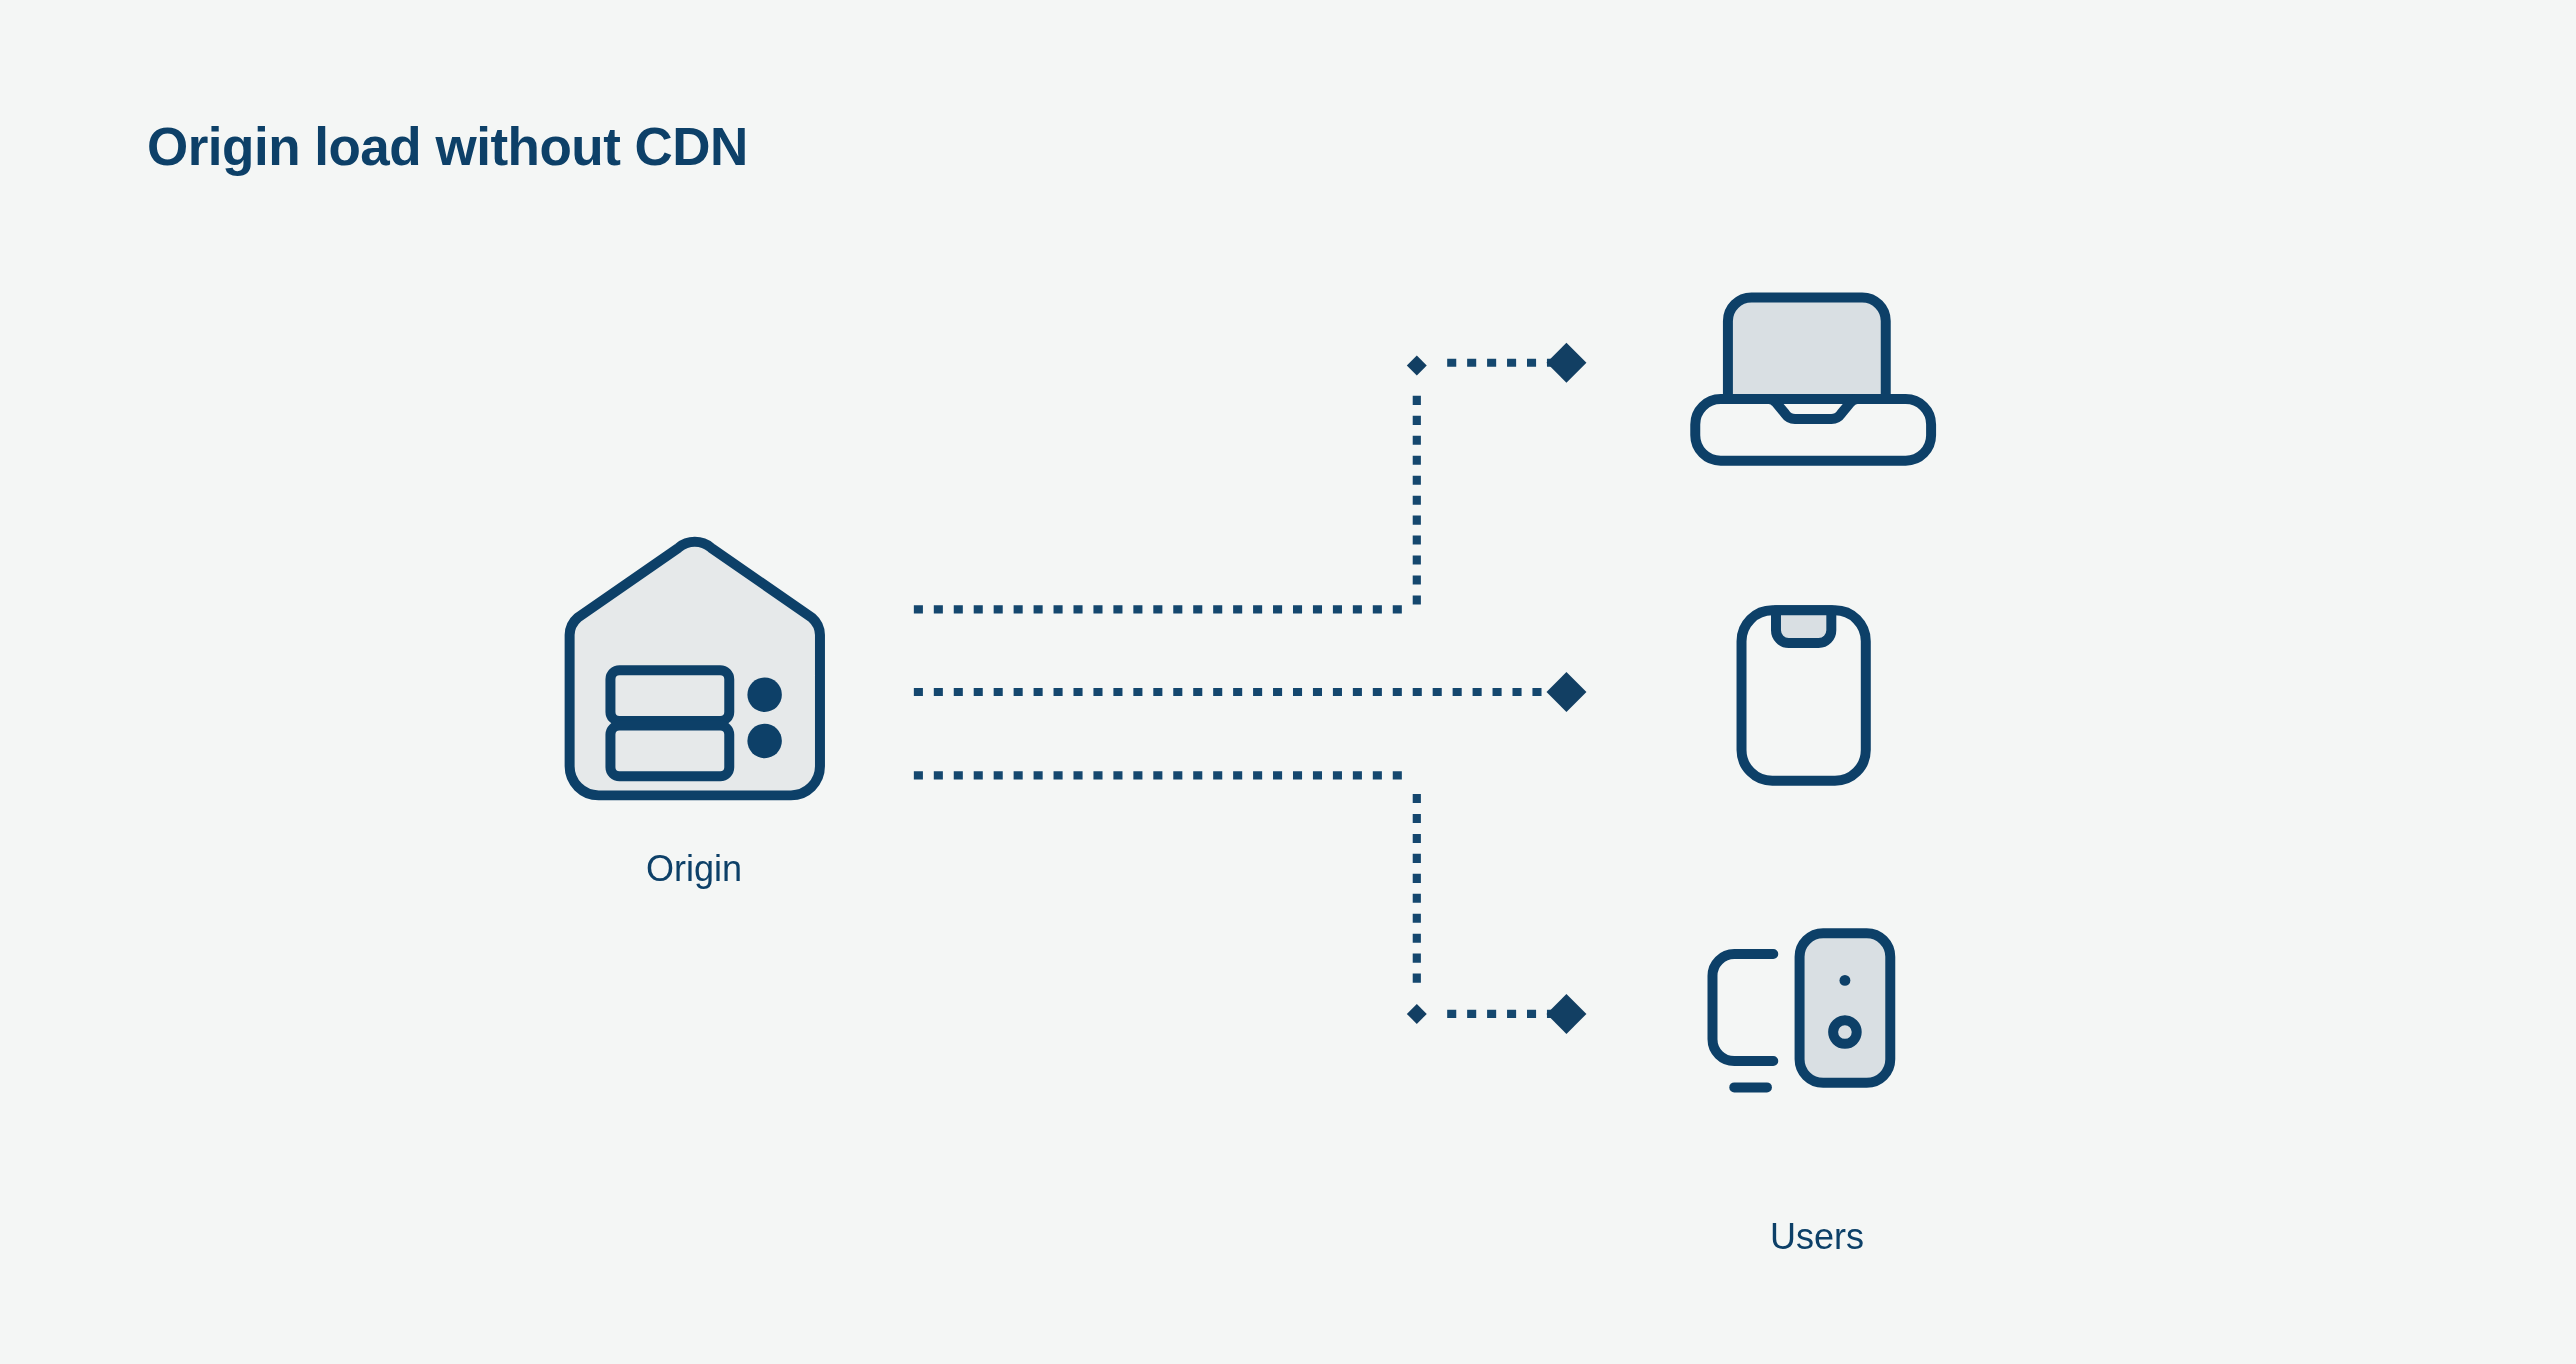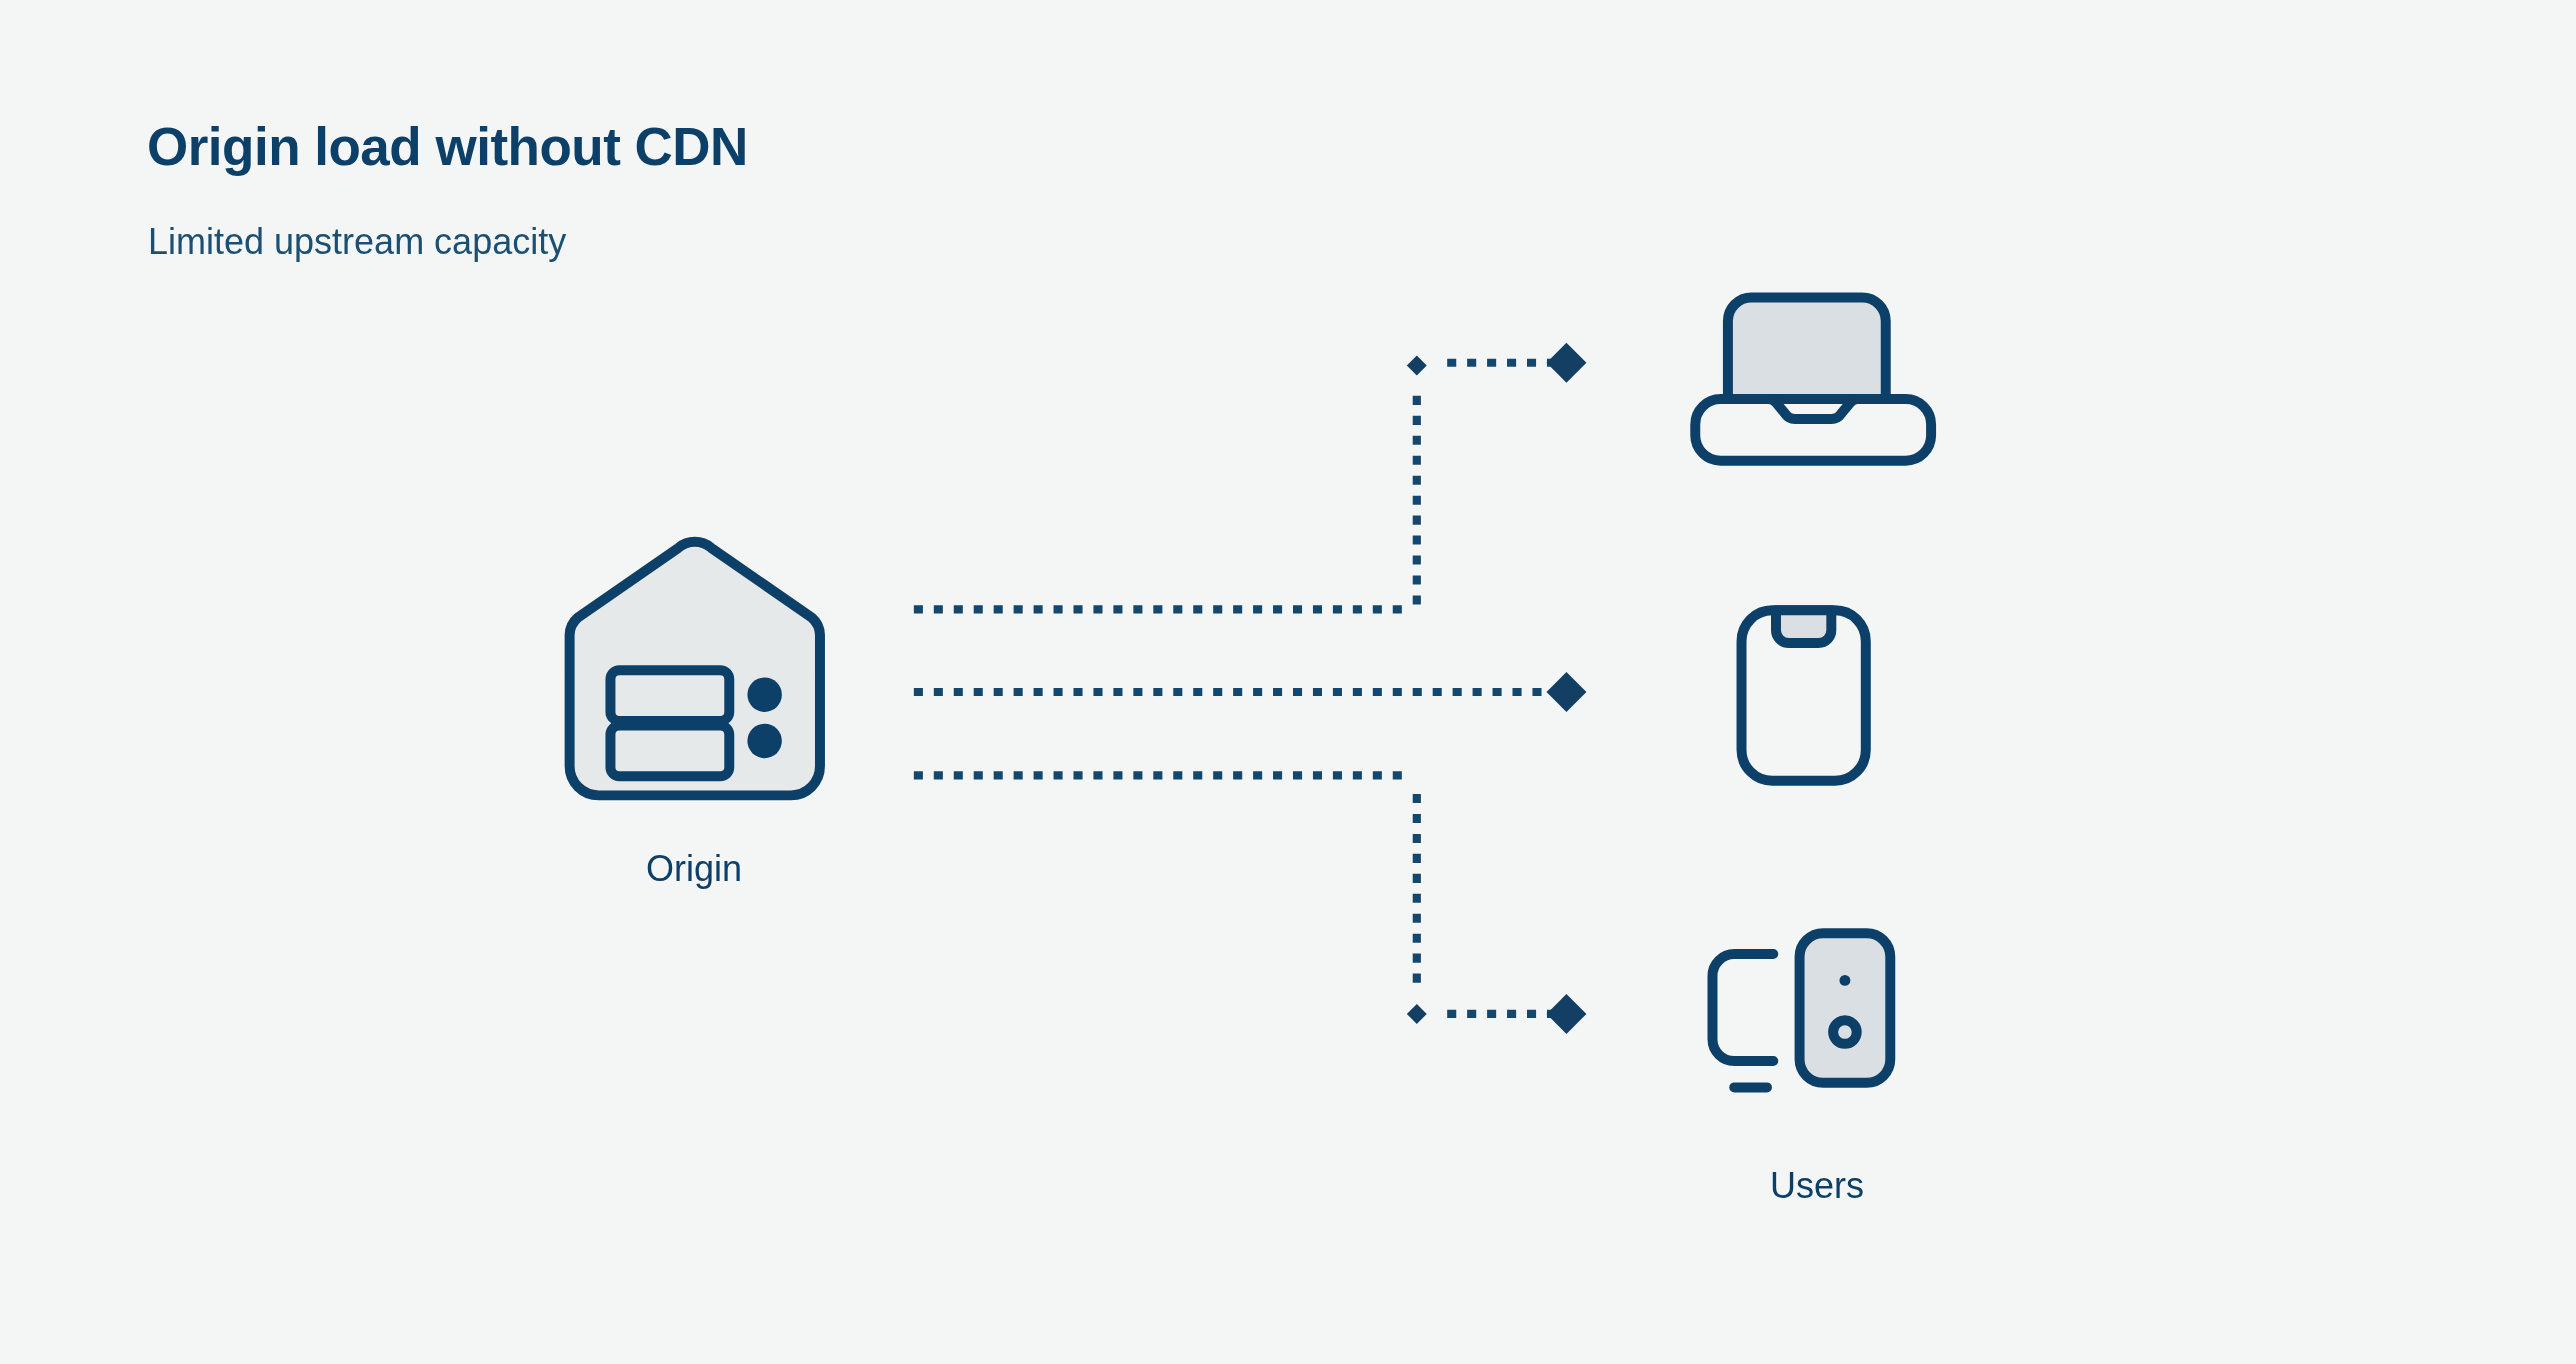--- a/index.html
+++ b/index.html
@@ -49,21 +49,21 @@
     position: absolute;
     font-size: 36px;
     font-weight: normal;
     color: #0d4068;
     text-align: center;
     white-space: nowrap;
     transform: translateX(-50%);
   }
 
   #origin-label { left: 694px; top: 848px; }
-  #users-label  { left: 1817px; top: 1165px; }
+  #users-label  { left: 1817px; top: 1216px; }
 
   svg.layer {
     position: absolute;
     left: 0;
     top: 0;
     width: 2576px;
     height: 1364px;
     overflow: visible;
   }
 
@@ -89,21 +89,20 @@
   .icon-fill-none { fill: none; }
   .icon-solid { fill: #0d4068; }
 </style>
 </head>
 <body>
 
 <div id="canvas">
 
   <div class="txt-title">Origin load without CDN</div>
 
-  <div class="txt-subtitle">Limited upstream capacity</div>
 
   <svg class="layer" viewBox="0 0 2840 1504" preserveAspectRatio="none">
 
     <g>
       <path class="dotline" d="M 1012 672 L 1552 672"></path>
       <path class="dotline" d="M 1562 662 L 1562 420"></path>
       <path class="dotline" d="M 1600 400 L 1715 400"></path>
 
       <polygon class="diamond-small" points="1562,392 1573,403 1562,414 1551,403"></polygon>
     </g>

